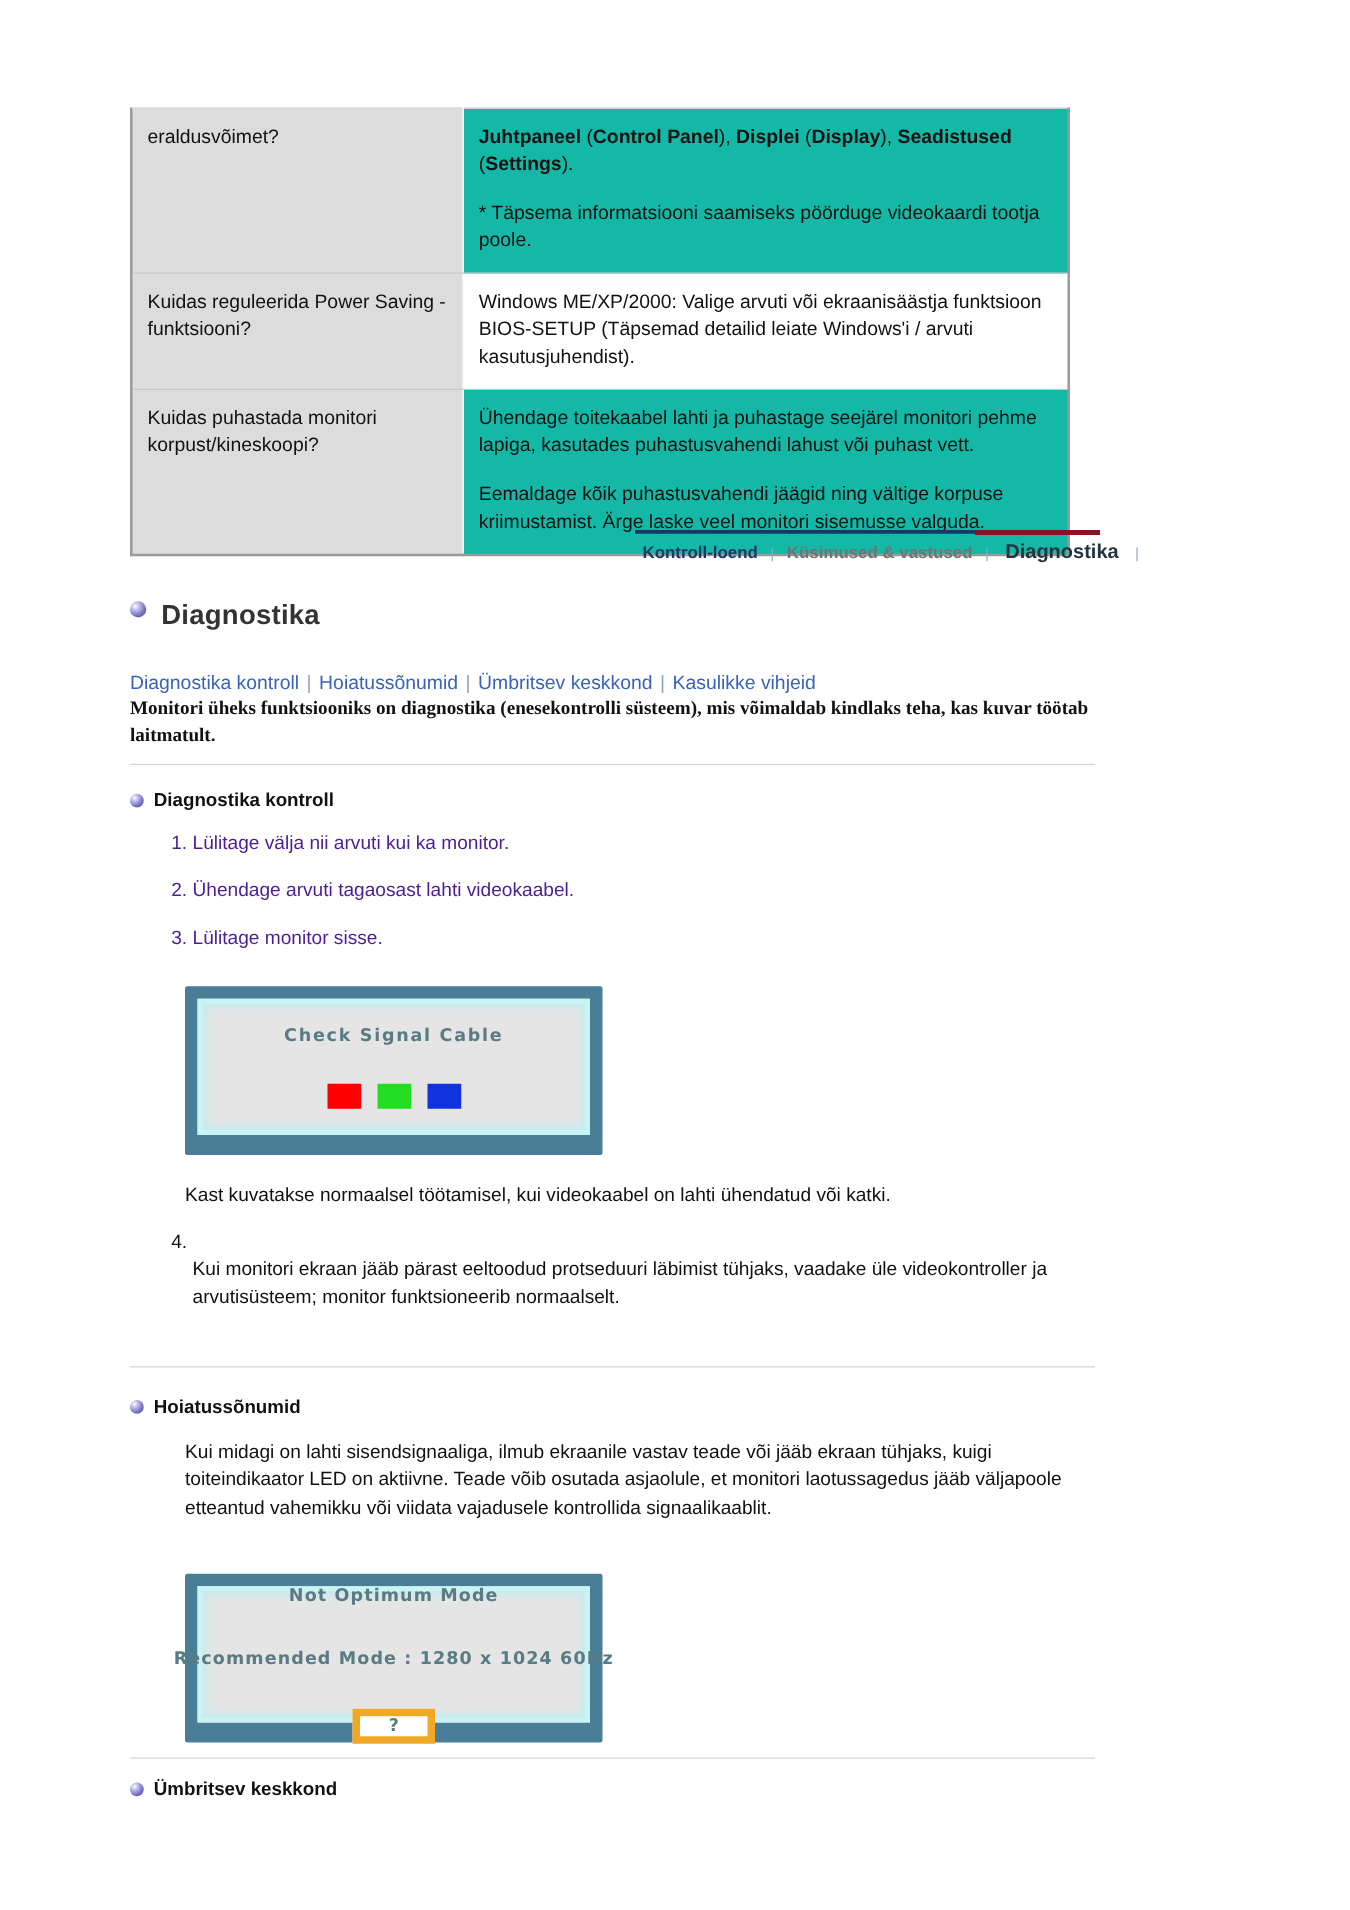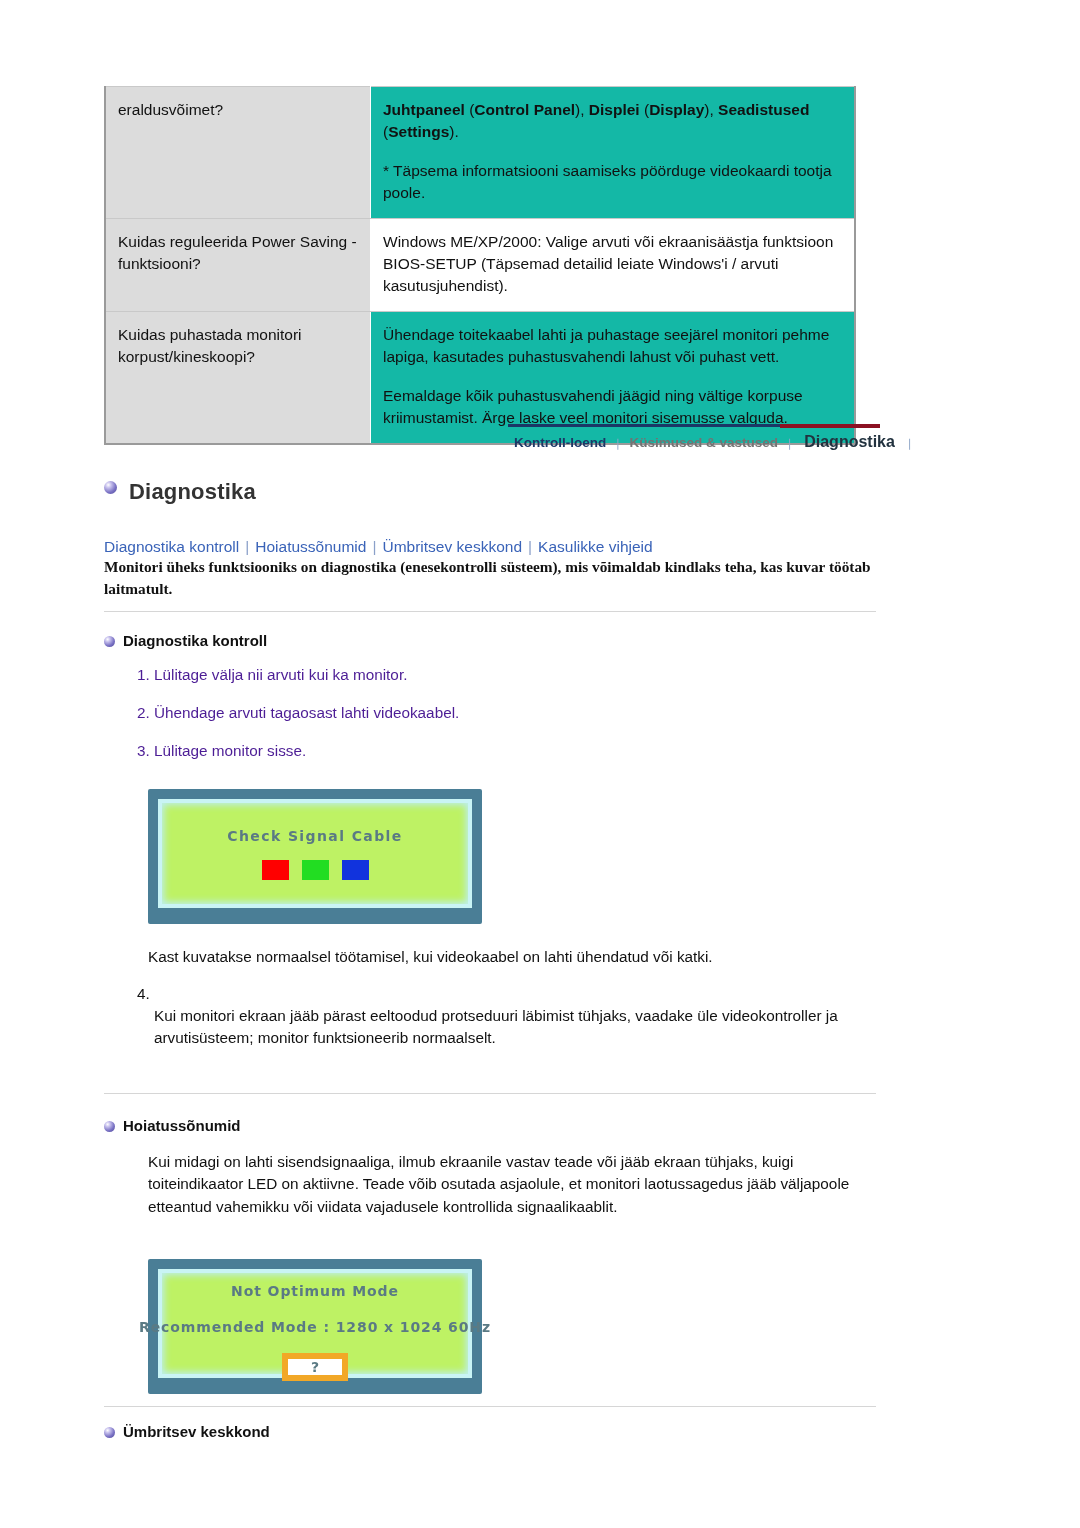--- a/index.html
+++ b/index.html
@@ -247,27 +247,28 @@
     height: 135px;
     background: #4a7e96;
     padding: 10px 10px 16px 10px;
     box-sizing: border-box;
     border-radius: 2px;
   }
   .osd .inner-glow {
     width: 100%;
     height: 100%;
     box-sizing: border-box;
-    background: #bef264;
+    background: #e5e5e5;
     border: 4px solid #c9f4f5;
     box-shadow: inset 0 0 7px 2px #bdeef2;
     display: flex;
     flex-direction: column;
     align-items: center;
     justify-content: center;
+    gap: 14px;
   }
   .osd-1 { top: 789px; }
   .osd-2 { top: 1259px; }
 
   .osd-title {
     font-family: "DejaVu Sans", sans-serif;
     font-size: 14px;
     font-weight: bold;
     color: #5a7a84;
     letter-spacing: 1.4px;

